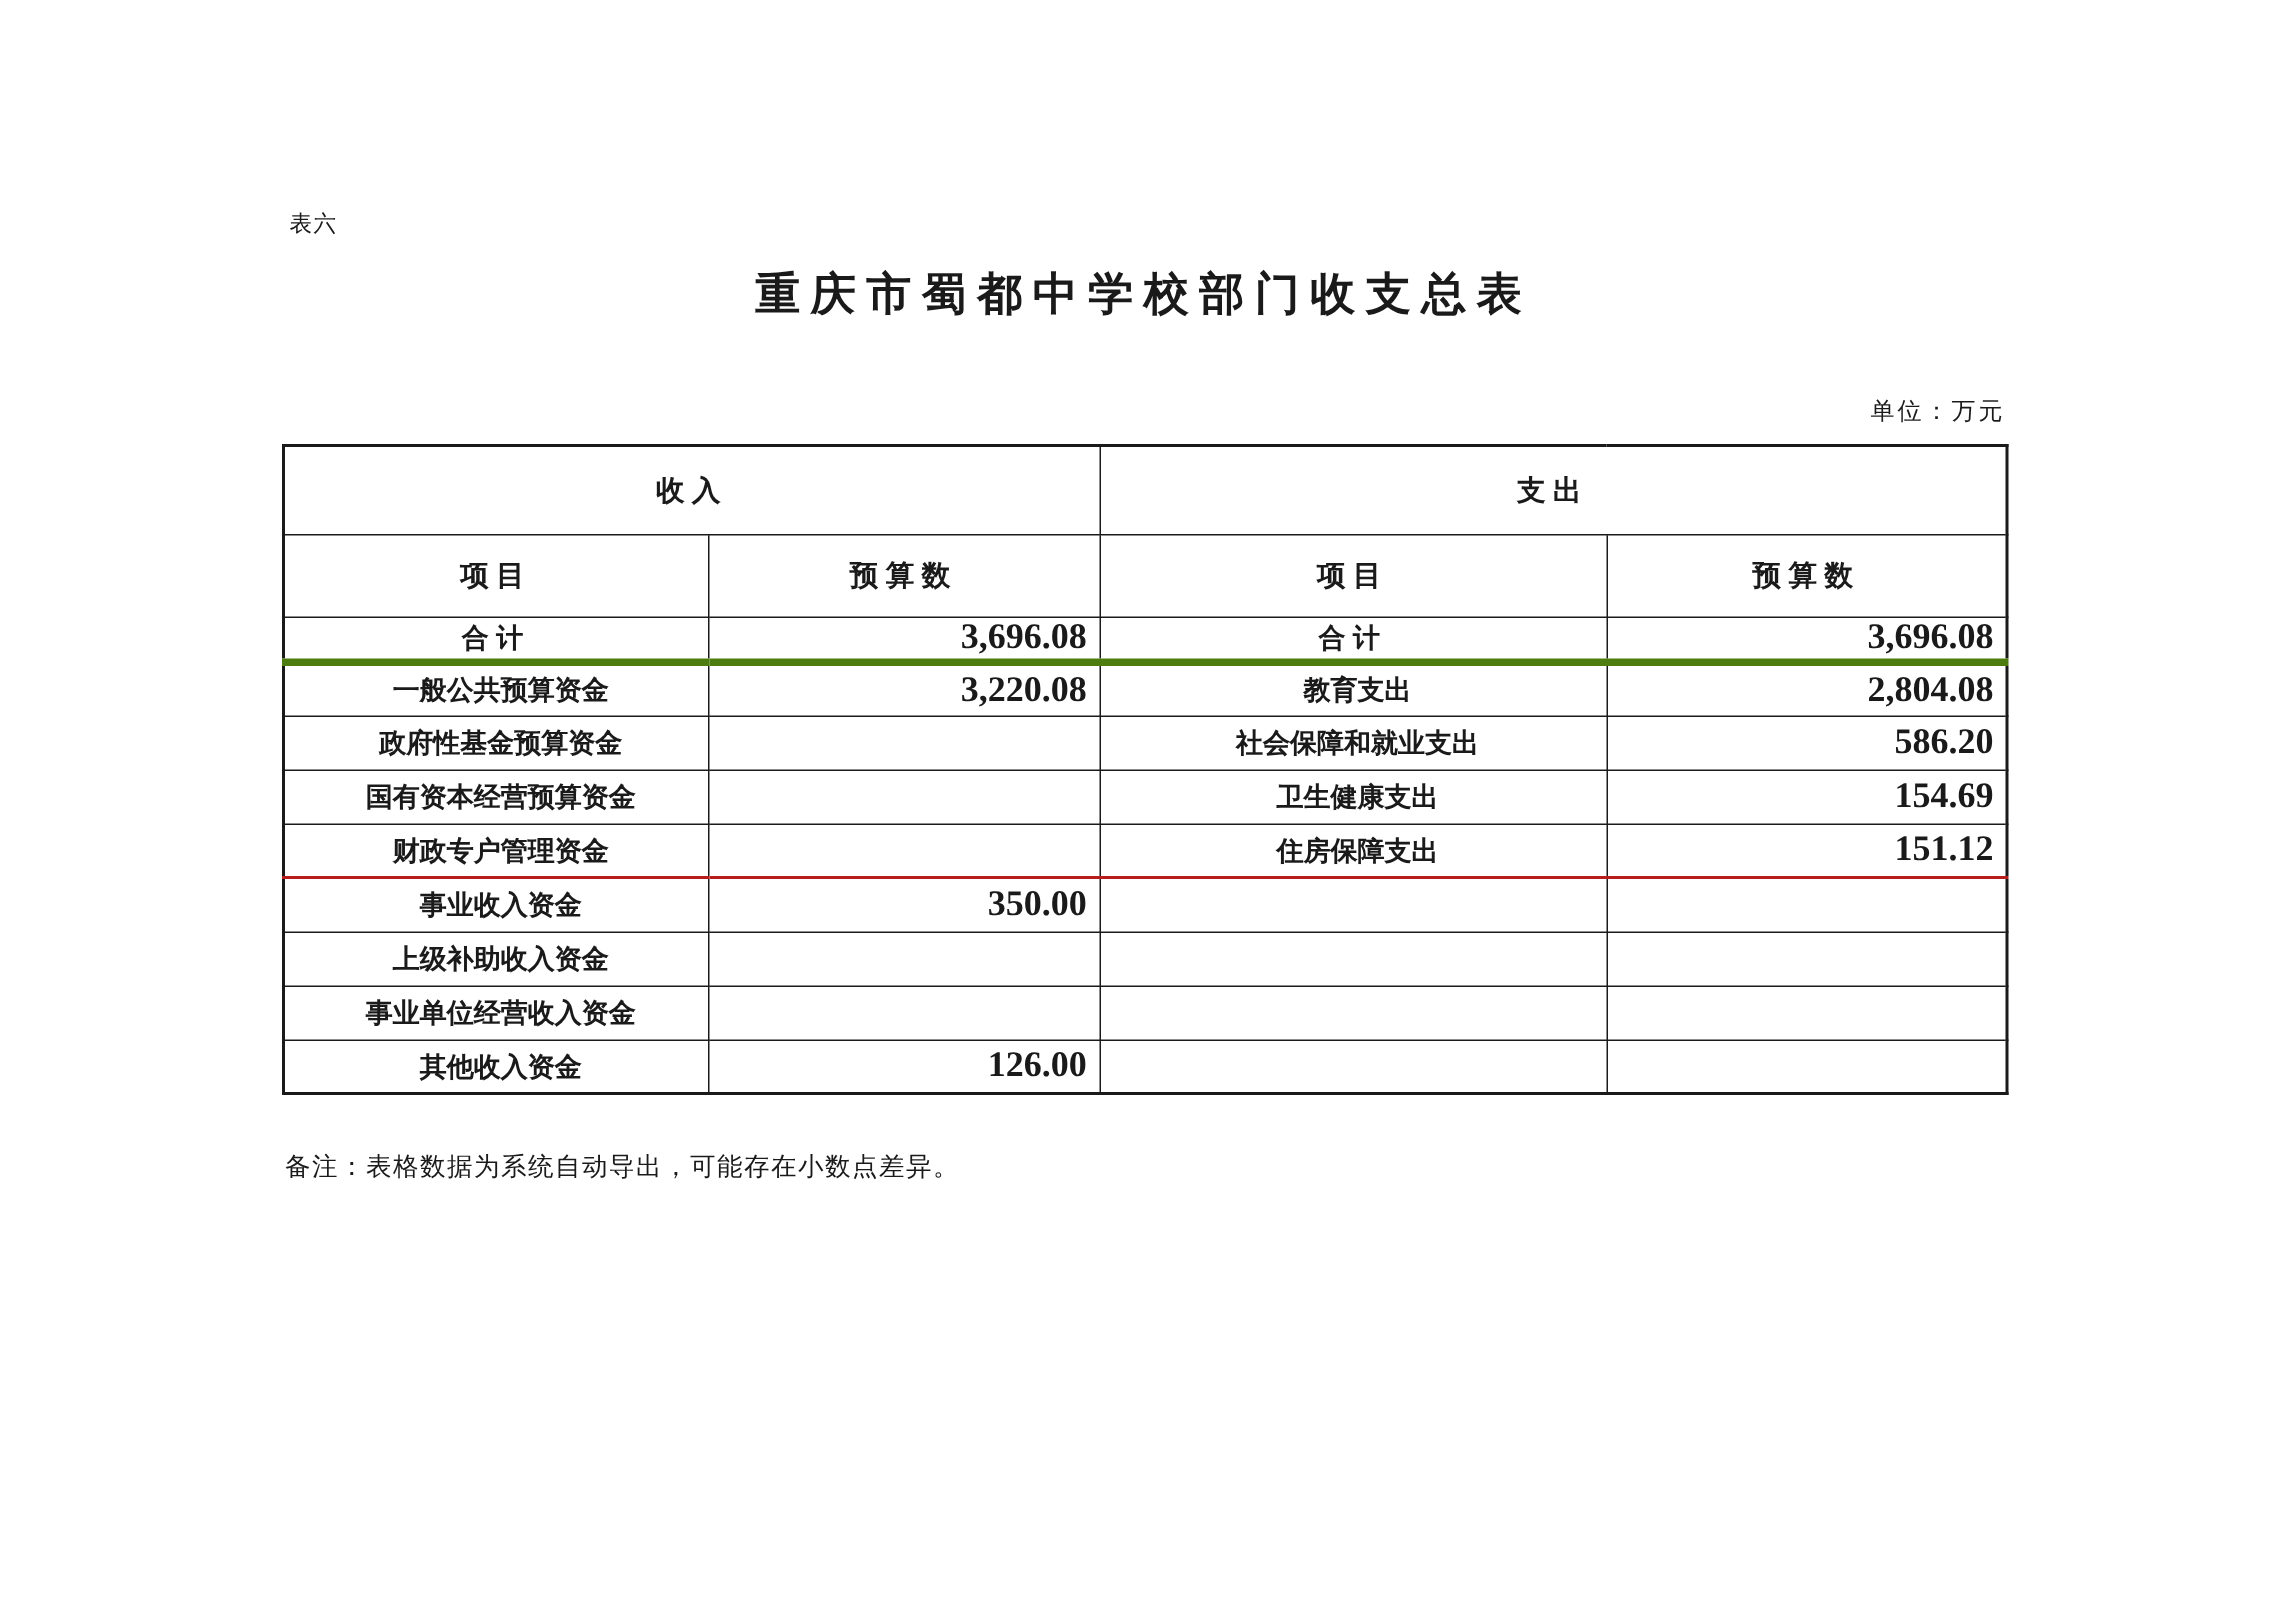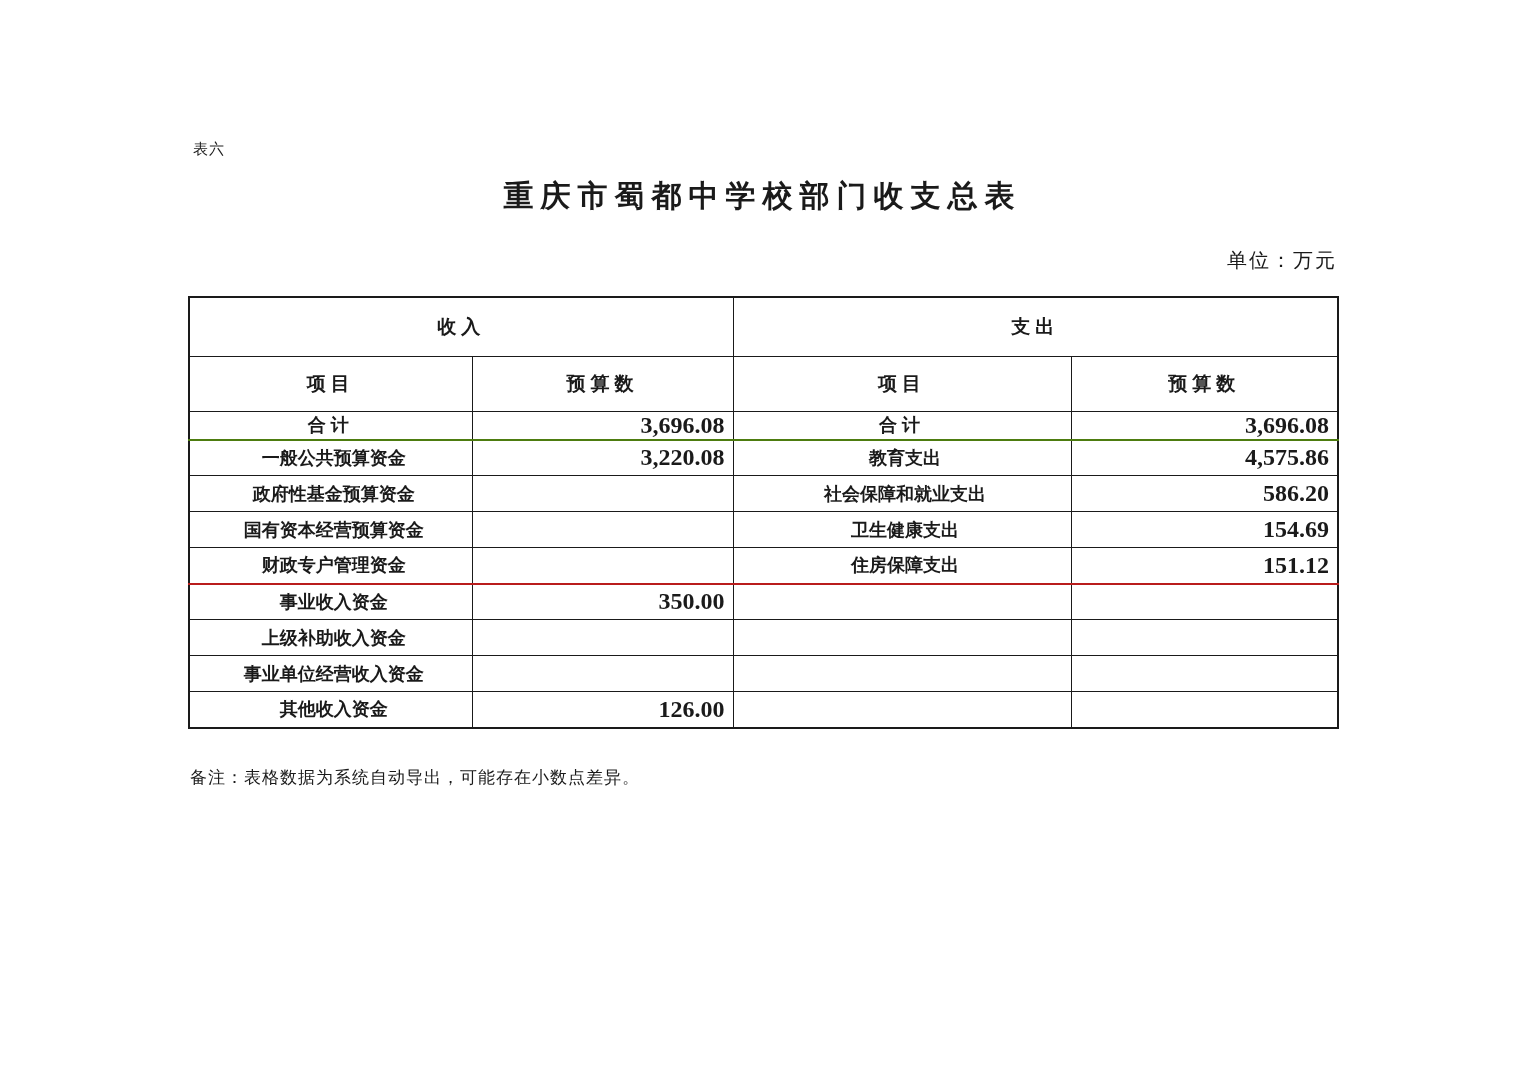--- a/index.html
+++ b/index.html
@@ -13,39 +13,39 @@
   .table-label {
     position: absolute; left: 193px; top: 140px;
     font-size: 15px; letter-spacing: 1px;
   }
   .doc-title {
     position: absolute; left: 188px; top: 176px; width: 1149px;
     text-align: center; font-size: 30px; font-weight: bold;
     letter-spacing: 7px;
   }
   .unit-label {
-    position: absolute; left: 188px; top: 247px; width: 1149px;
-    text-align: right; font-size: 20px; letter-spacing: 2px;
+    position: absolute; left: 188px; top: 264px; width: 1149px;
+    text-align: right; font-size: 16px; letter-spacing: 2px;
   }
   table.budget {
     position: absolute; left: 188px; top: 296px; width: 1149px;
     border-collapse: collapse; table-layout: fixed;
     border: 2px solid #1a1a1a;
   }
   table.budget th, table.budget td {
     border: 1px solid #1a1a1a;
     font-weight: bold;
     overflow: hidden; white-space: nowrap;
     vertical-align: middle;
   }
   tr.section-row th { height: 59px; text-align: center; font-size: 19px; letter-spacing: 5px; }
   tr.colhead-row th { height: 55px; text-align: center; font-size: 19px; letter-spacing: 5px; }
   td.item { font-size: 18px; text-align: center; padding-left: 6px; }
   td.num  { font-size: 24px; text-align: right; padding-right: 8px; }
-  tr.total-row td { height: 27px; border-bottom: 2px solid #4d7c0f; }
+  tr.total-row td { height: 27px; border-bottom: 5px solid #4d7c0f; }
   tr.total-row td.item { text-align: center; padding-left: 0; letter-spacing: 5px; }
   tr.data-row td { height: 36px; }
   tr.thick-bottom td { border-bottom: 2px solid #b91c1c; }
   .note {
     position: absolute; left: 190px; top: 766px;
     font-size: 17px; letter-spacing: 1px;
   }
 </style>
 </head>
 <body>
@@ -79,21 +79,21 @@
       <tr class="total-row">
         <td class="item">合计</td>
         <td class="num">3,696.08</td>
         <td class="item">合计</td>
         <td class="num">3,696.08</td>
       </tr>
       <tr class="data-row">
         <td class="item">一般公共预算资金</td>
         <td class="num">3,220.08</td>
         <td class="item">教育支出</td>
-        <td class="num">4,575.86</td>
+        <td class="num">2,804.08</td>
       </tr>
       <tr class="data-row">
         <td class="item">政府性基金预算资金</td>
         <td class="num"></td>
         <td class="item">社会保障和就业支出</td>
         <td class="num">586.20</td>
       </tr>
       <tr class="data-row">
         <td class="item">国有资本经营预算资金</td>
         <td class="num"></td>

